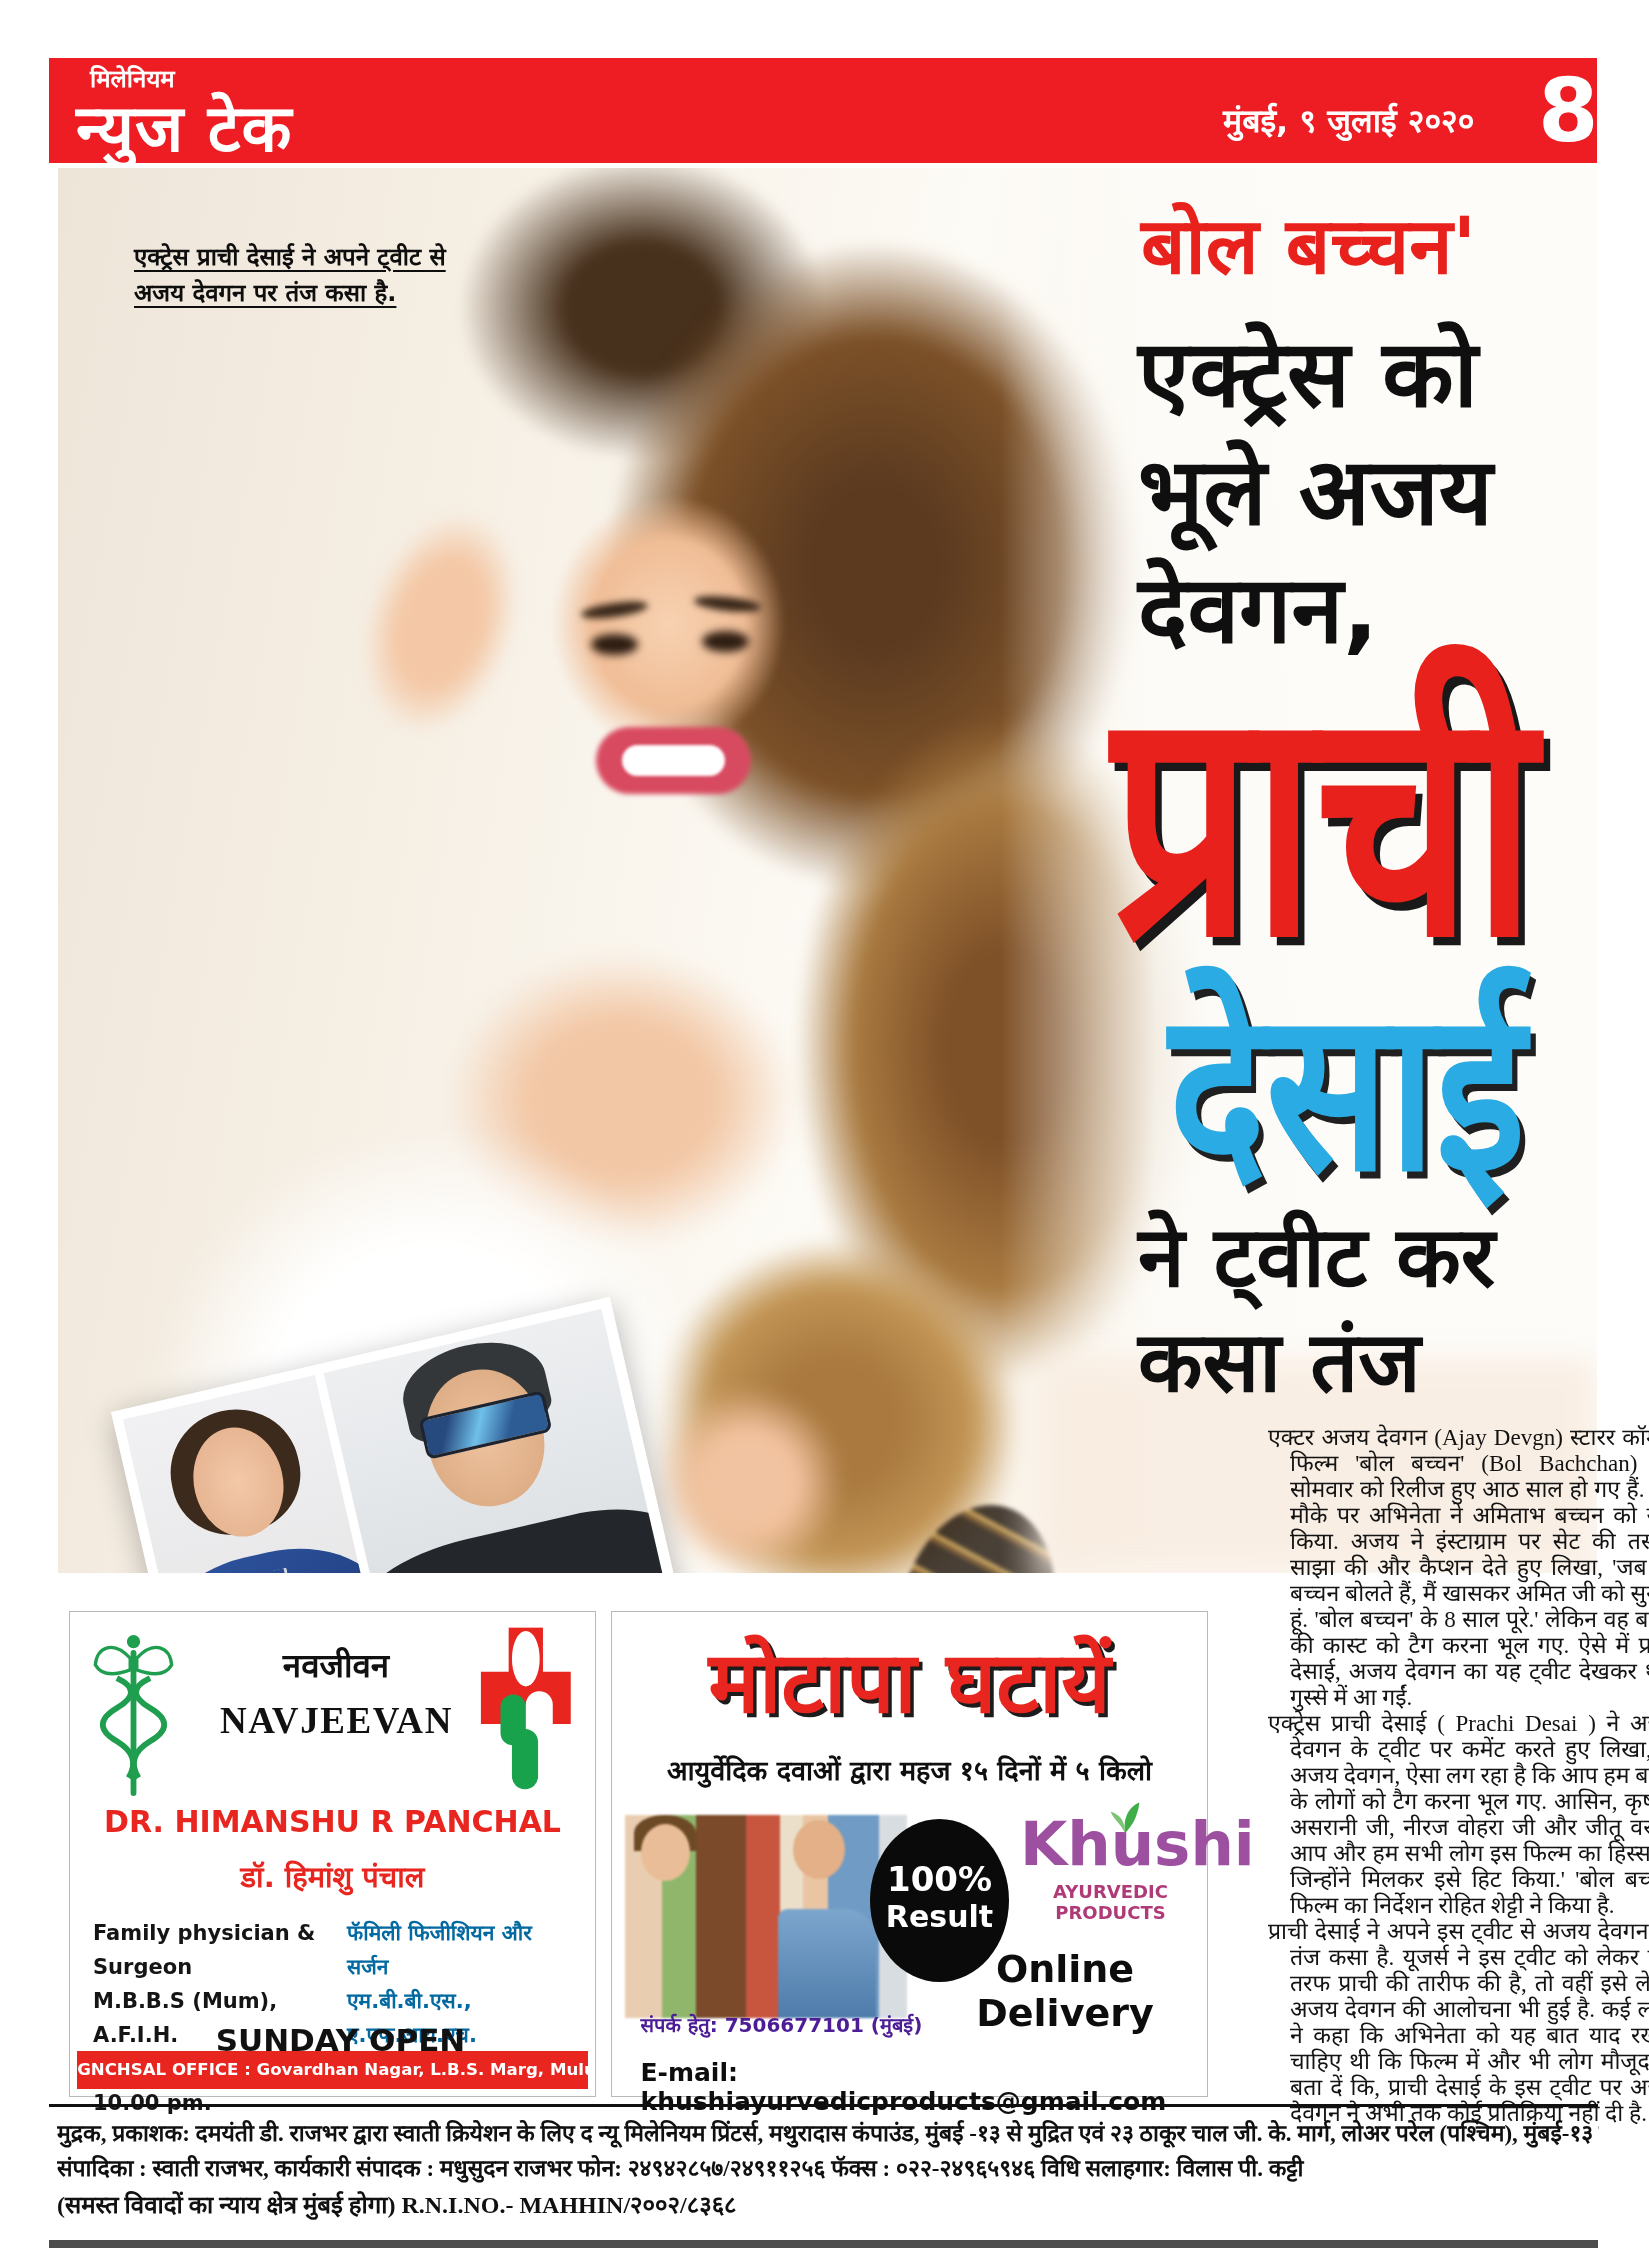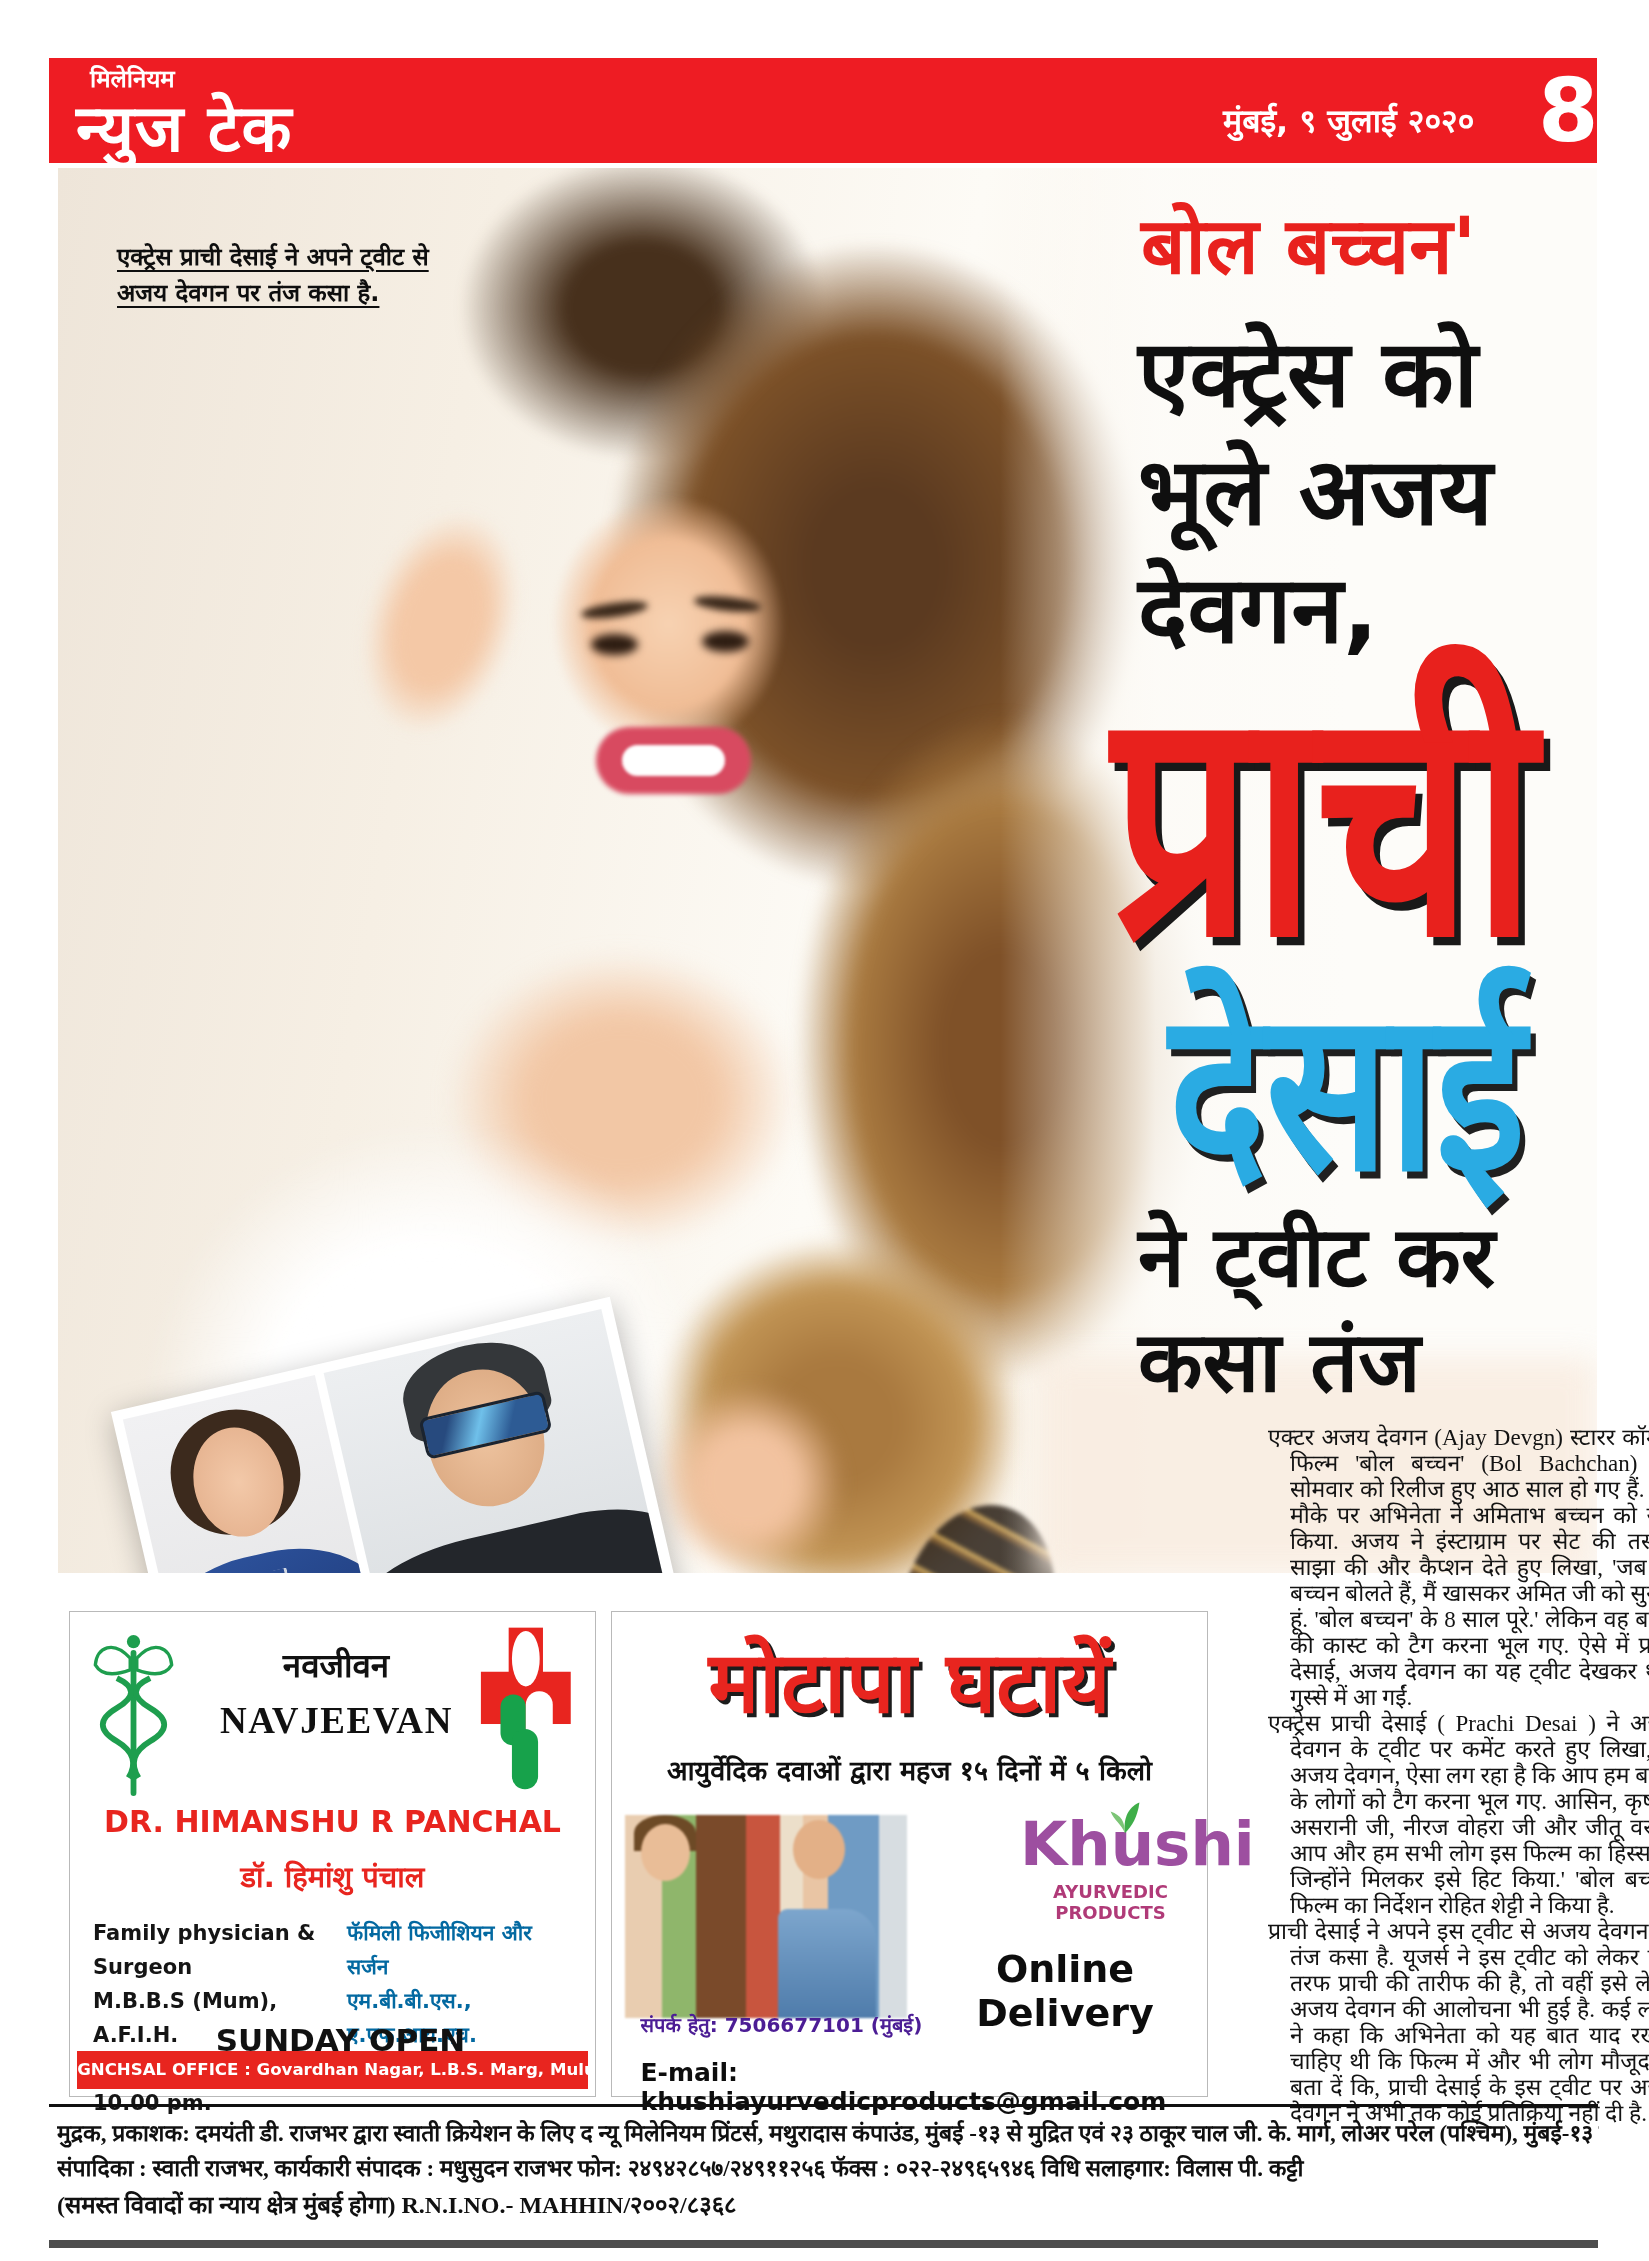--- a/index.html
+++ b/index.html
@@ -41,21 +41,21 @@
   .eye-r{left:644px;top:463px;width:47px;height:21px;background:#2e1d12;filter:blur(4.1px);}
   .lips{left:538px;top:559px;width:155px;height:67px;background:#d84a60;border-radius:72px;filter:blur(2.6px);}
   .teeth{left:564px;top:577px;width:103px;height:31px;background:#fff;border-radius:31px;filter:blur(1.6px);}
   .hand-low{left:569px;top:1190px;width:243px;height:248px;background:radial-gradient(closest-side,#f2c3a0 40%,rgba(242,195,160,0) 78%);filter:blur(8.3px);}
   .bangles{left:843px;top:1335px;width:150px;height:217px;border-radius:78px/109px;opacity:.85;filter:blur(2.1px);transform:rotate(16deg);
            background:repeating-linear-gradient(12deg,#2b2118 0 14.5px,#6b4a23 14.5px 19.7px,#caa04e 19.7px 24px,#2b2118 24px 37px);}
   .right-fade{position:absolute;left:942px;top:0;width:598px;height:100%;
               background:linear-gradient(90deg,rgba(253,252,249,0) 0%,rgba(253,252,249,.88) 26%,#fdfcf9 58%);}
   .bottom-fade{position:absolute;left:983px;top:1190px;width:556px;height:217px;background:#f9ece0;filter:blur(15.5px);opacity:.85;}
 
-  .caption{position:absolute;left:59px;top:71px;width:336px;font-size:24px;font-weight:bold;color:#0e0e0e;
+  .caption{position:absolute;left:76px;top:71px;width:336px;font-size:24px;font-weight:bold;color:#0e0e0e;
            line-height:1.5;text-decoration:underline;text-underline-offset:5.2px;text-decoration-thickness:2.1px;}
 
   
   .card{position:absolute;left:85px;top:1182px;width:491px;height:323px;background:#fff;padding:10.3px;
         display:flex;gap:9.3px;transform:rotate(-13deg);box-shadow:0 7.2px 31px rgba(0,0,0,.28);}
   .pane{position:relative;overflow:hidden;}
   .pane-prachi{flex:0 0 40%;background:linear-gradient(180deg,#f1f1f3 0%,#dededfe0 100%);}
   .pane-ajay{flex:1;background:linear-gradient(180deg,#edeff1 0%,#d7dbde 100%);}
   .p-hair{position:absolute;left:50%;top:13.5px;width:129px;height:124px;margin-left:-65px;background:#3c2a1d;border-radius:50% 50% 46% 46%;}
   .p-face{position:absolute;left:50%;top:32px;width:89px;height:110px;margin-left:-44px;background:radial-gradient(#f3c9a9,#e2ad89);border-radius:50%;}
@@ -239,20 +239,24 @@
 
   <section class="ad ad-kh">
     <div class="kh-title">मोटापा घटायें</div>
     <div class="kh-sub">आयुर्वेदिक दवाओं द्वारा महज १५ दिनों में ५ किलो</div>
     <div class="kh-strip">
       <div class="m-hairw"></div>
       <div class="m-head"></div>
       <div class="m-head2"></div>
       <div class="m-jeans"></div>
     </div>
+    <div class="kh-badge">
+      <div class="b1">100%</div>
+      <div class="b2">Result</div>
+    </div>
     <div class="kh-brand">
       <span class="b-leaf">
         <svg width="36" height="36" viewBox="0 0 40 40">
           <path d="M20 38 C18 24 22 10 36 4 C34 20 28 30 20 38 Z" fill="#3fae49"></path>
           <path d="M20 38 C16 28 8 24 4 14 C16 18 20 26 20 38 Z" fill="#7cc576"></path>
         </svg>
       </span>
       <div class="b-name">Khushi</div>
       <div class="b-sub">AYURVEDIC PRODUCTS</div>
     </div>

